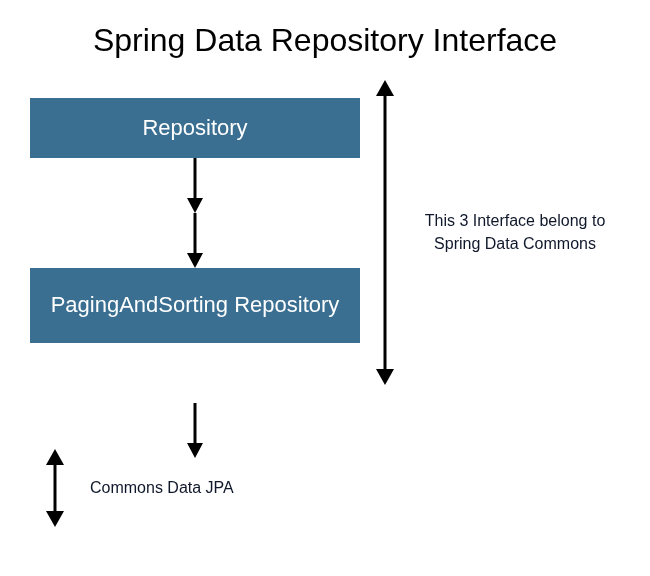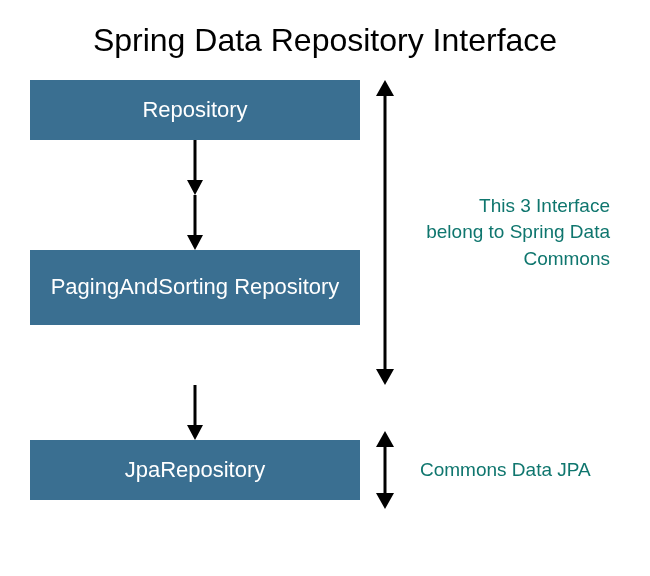--- a/index.html
+++ b/index.html
@@ -28,20 +28,21 @@
     }
     .row {
       display: flex;
       align-items: flex-start;
     }
     .col-boxes {
       width: 330px;
       display: flex;
       flex-direction: column;
       align-items: center;
+      margin-top: 18px;
     }
     .box {
       width: 330px;
       background: #3a6f91;
       color: #fff;
       font-size: 22px;
       font-weight: 400;
       display: flex;
       align-items: center;
       justify-content: center;
@@ -58,23 +59,23 @@
     }
     .flow-arrow svg { display: block; }
     .col-bracket {
       width: 50px;
       position: relative;
     }
     .col-label {
       width: 200px;
       display: flex;
       align-items: center;
-      color: #0f766e;
-      font-size: 19px;
-      text-align: right;
+      color: #0f172a;
+      font-size: 16px;
+      text-align: center;
       line-height: 1.4;
       padding-left: 10px;
     }
     .bracket-svg {
       position: absolute;
       left: 8px;
     }
   </style>
 </head>
 <body>
@@ -123,25 +124,20 @@
           <line x1="10" y1="0" x2="10" y2="40" stroke="#000" stroke-width="3"></line>
           <polygon points="10,55 2,40 18,40" fill="#000"></polygon>
         </svg>
       </div>
     </div>
     <div class="col-bracket"></div>
     <div class="col-label"></div>
   </div>
 
   <div class="row">
-    <div class="col-boxes">
-      <div class="box h1">
-        <span>JpaRepository</span>
-      </div>
-    </div>
     <div class="col-bracket">
       <svg class="bracket-svg" width="34" height="78" viewBox="0 0 34 78" style="top:-9px;">
         <line x1="17" y1="14" x2="17" y2="64" stroke="#000" stroke-width="3"></line>
         <polygon points="17,0 8,16 26,16" fill="#000"></polygon>
         <polygon points="17,78 8,62 26,62" fill="#000"></polygon>
       </svg>
     </div>
     <div class="col-label" style="height:60px;">
       <span>Commons Data JPA</span>
     </div>

